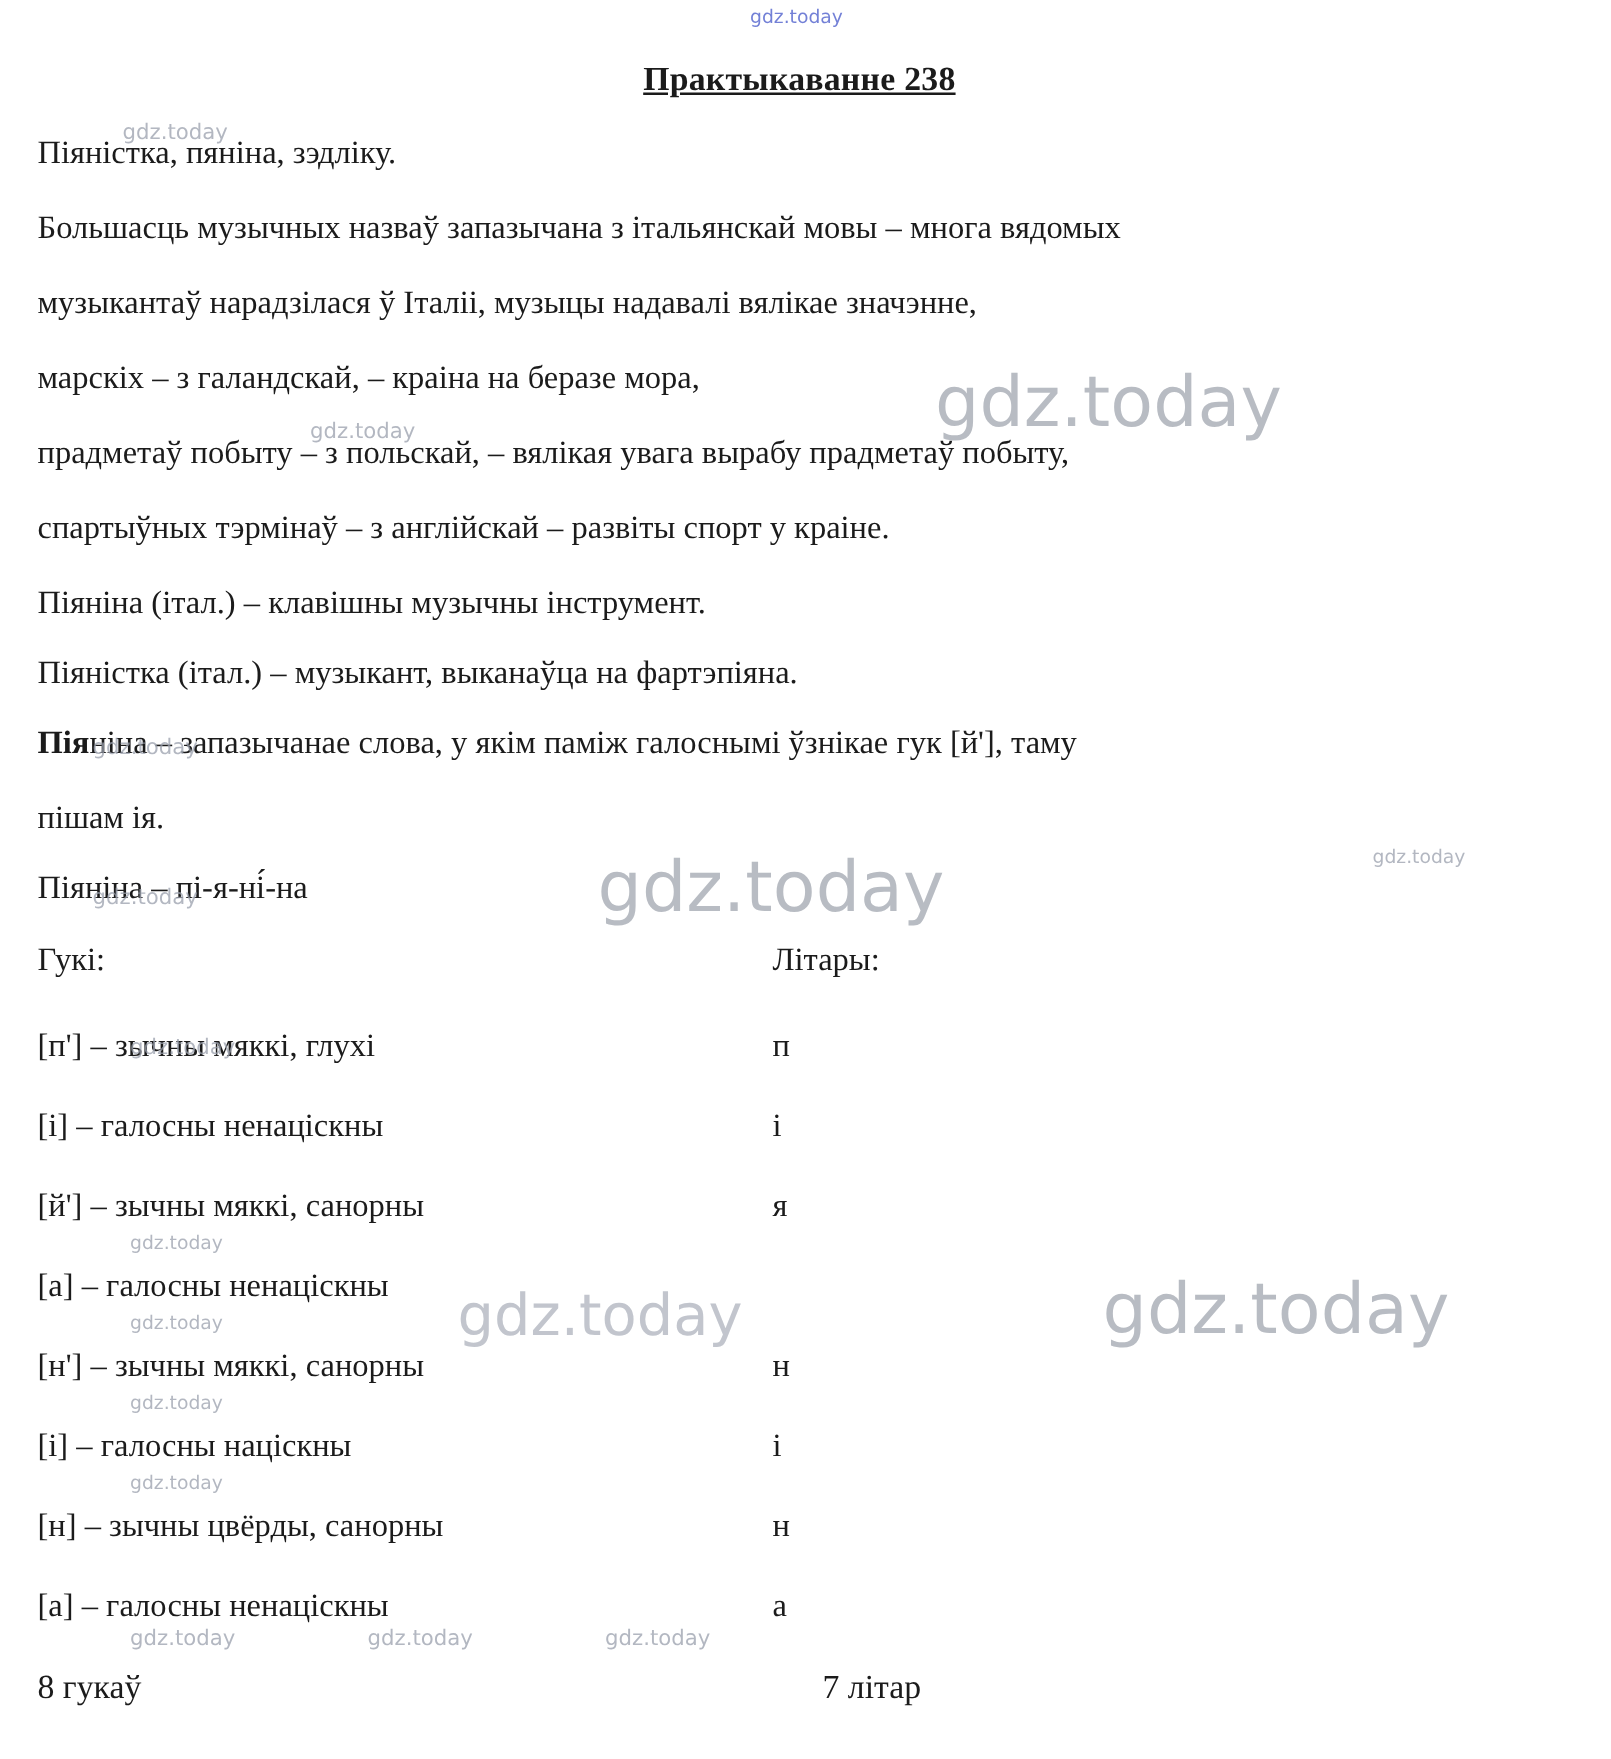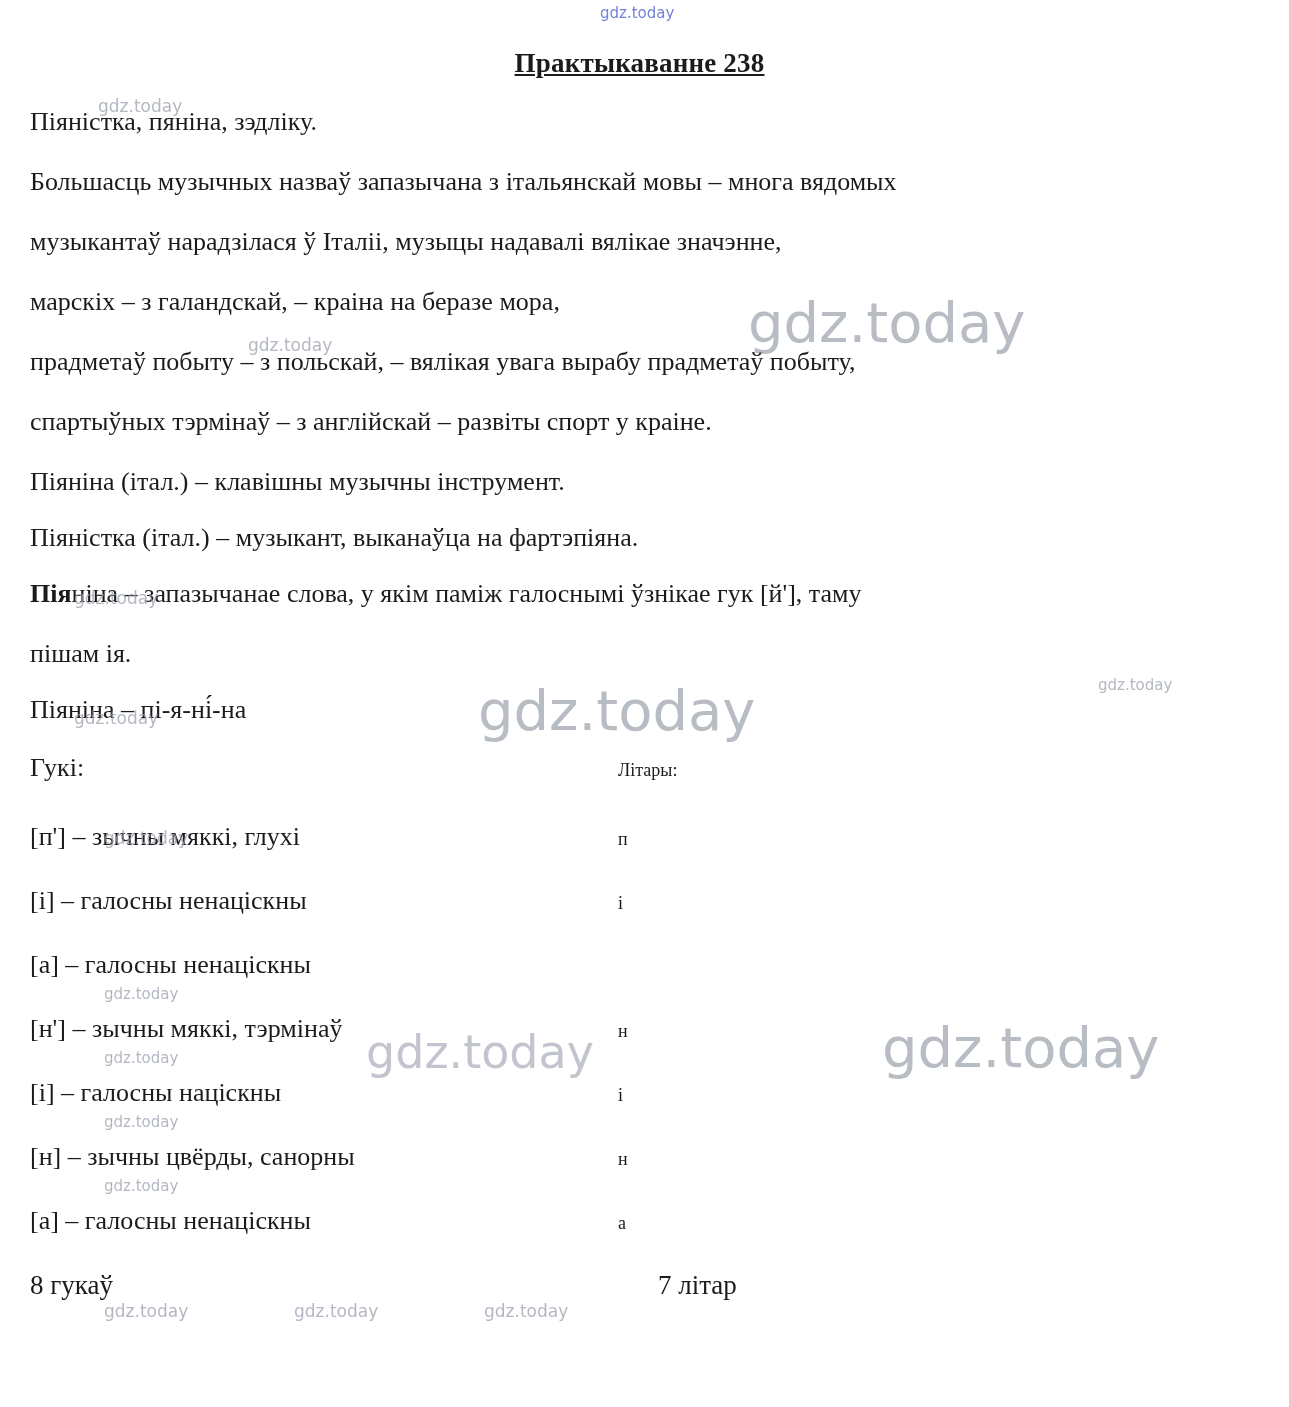--- a/index.html
+++ b/index.html
@@ -53,21 +53,21 @@
   }
   .row.head {
     margin-bottom: 39px;
   }
   .col-sounds {
     width: 588px;
     font-size: 26px;
     white-space: nowrap;
   }
   .col-letters {
-    font-size: 18px;
+    font-size: 26px;
     white-space: nowrap;
   }
   .row.total {
     margin-bottom: 0;
     gap: 40px;
   }
   .row.total .col-sounds,
   .row.total .col-letters {
     font-size: 27px;
   }
@@ -153,34 +153,38 @@
     <div class="row">
       <div class="col-sounds">[п'] – зычны мяккі, глухі</div>
       <div class="col-letters">п</div>
     </div>
 
     <div class="row">
       <div class="col-sounds">[і] – галосны ненаціскны</div>
       <div class="col-letters">і</div>
     </div>
 
+    <div class="row">
+      <div class="col-sounds">[й'] – зычны мяккі, санорны</div>
+      <div class="col-letters">я</div>
+    </div>
 
     <div class="wm tiny" style="left:74px; top:232px;">gdz.today</div>
 
     <div class="row">
       <div class="col-sounds">[а] – галосны ненаціскны</div>
       <div class="col-letters"></div>
     </div>
 
     <div class="wm tiny" style="left:74px; top:296px;">gdz.today</div>
     <div class="wm mid" style="left:336px; top:272px;">gdz.today</div>
     <div class="wm big" style="left:852px; top:262px;">gdz.today</div>
 
     <div class="row">
-      <div class="col-sounds">[н'] – зычны мяккі, тэрмінаў</div>
+      <div class="col-sounds">[н'] – зычны мяккі, санорны</div>
       <div class="col-letters">н</div>
     </div>
 
     <div class="wm tiny" style="left:74px; top:360px;">gdz.today</div>
 
     <div class="row">
       <div class="col-sounds">[і] – галосны націскны</div>
       <div class="col-letters">і</div>
     </div>
 

